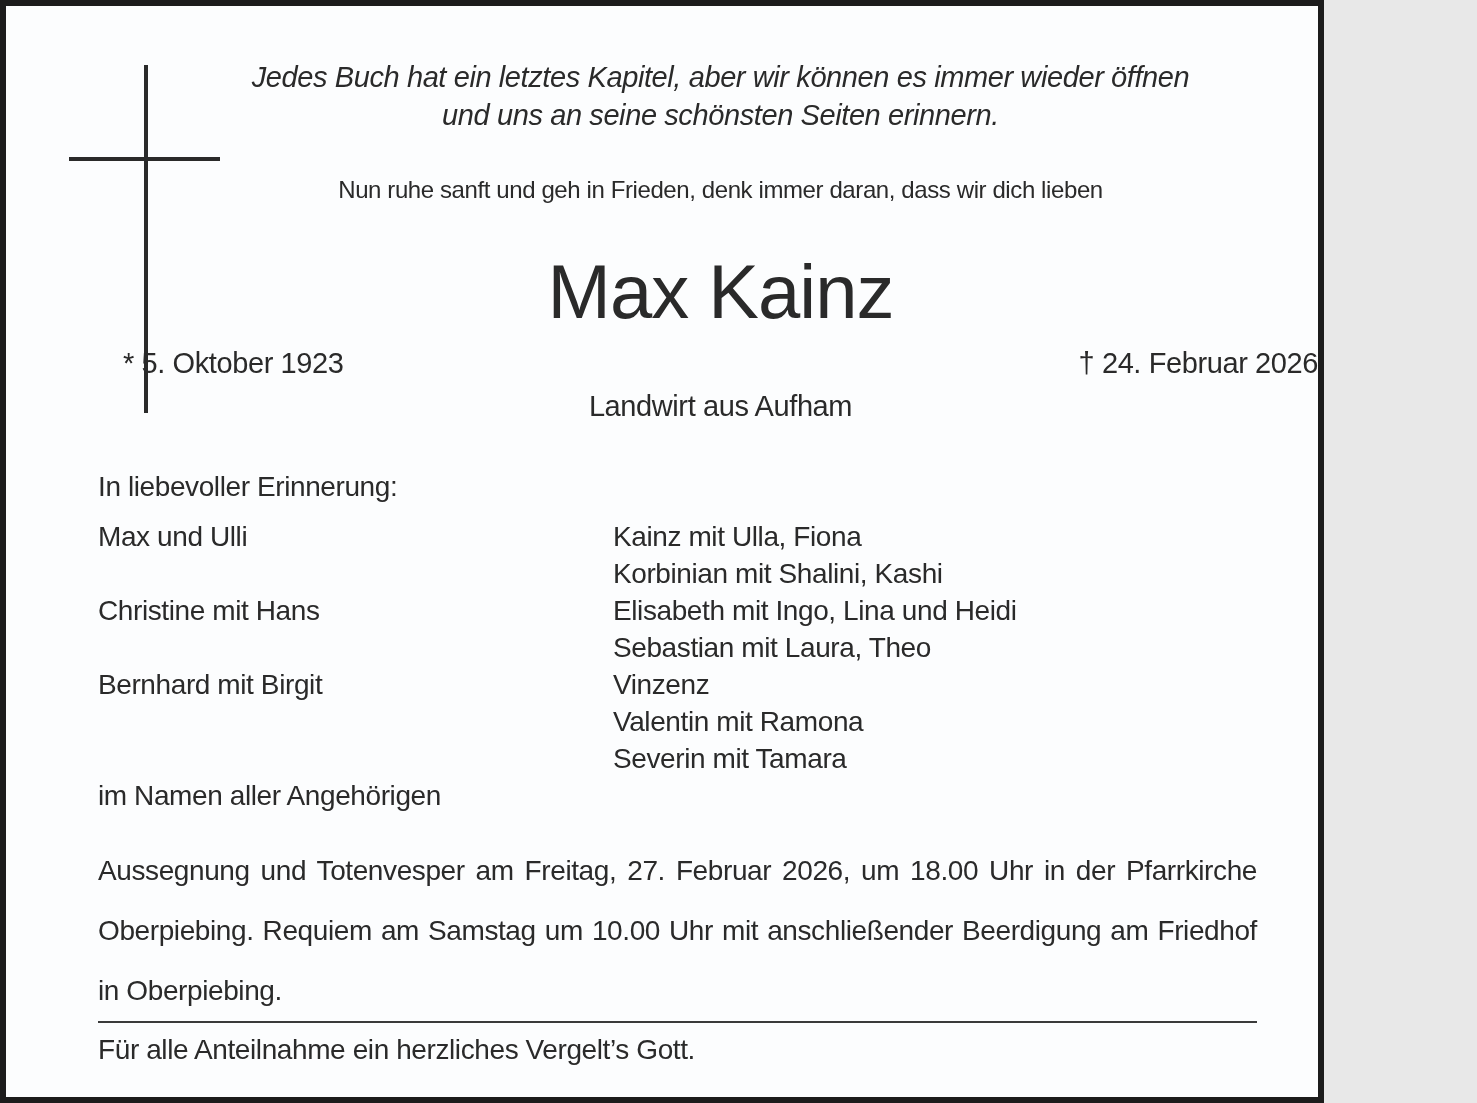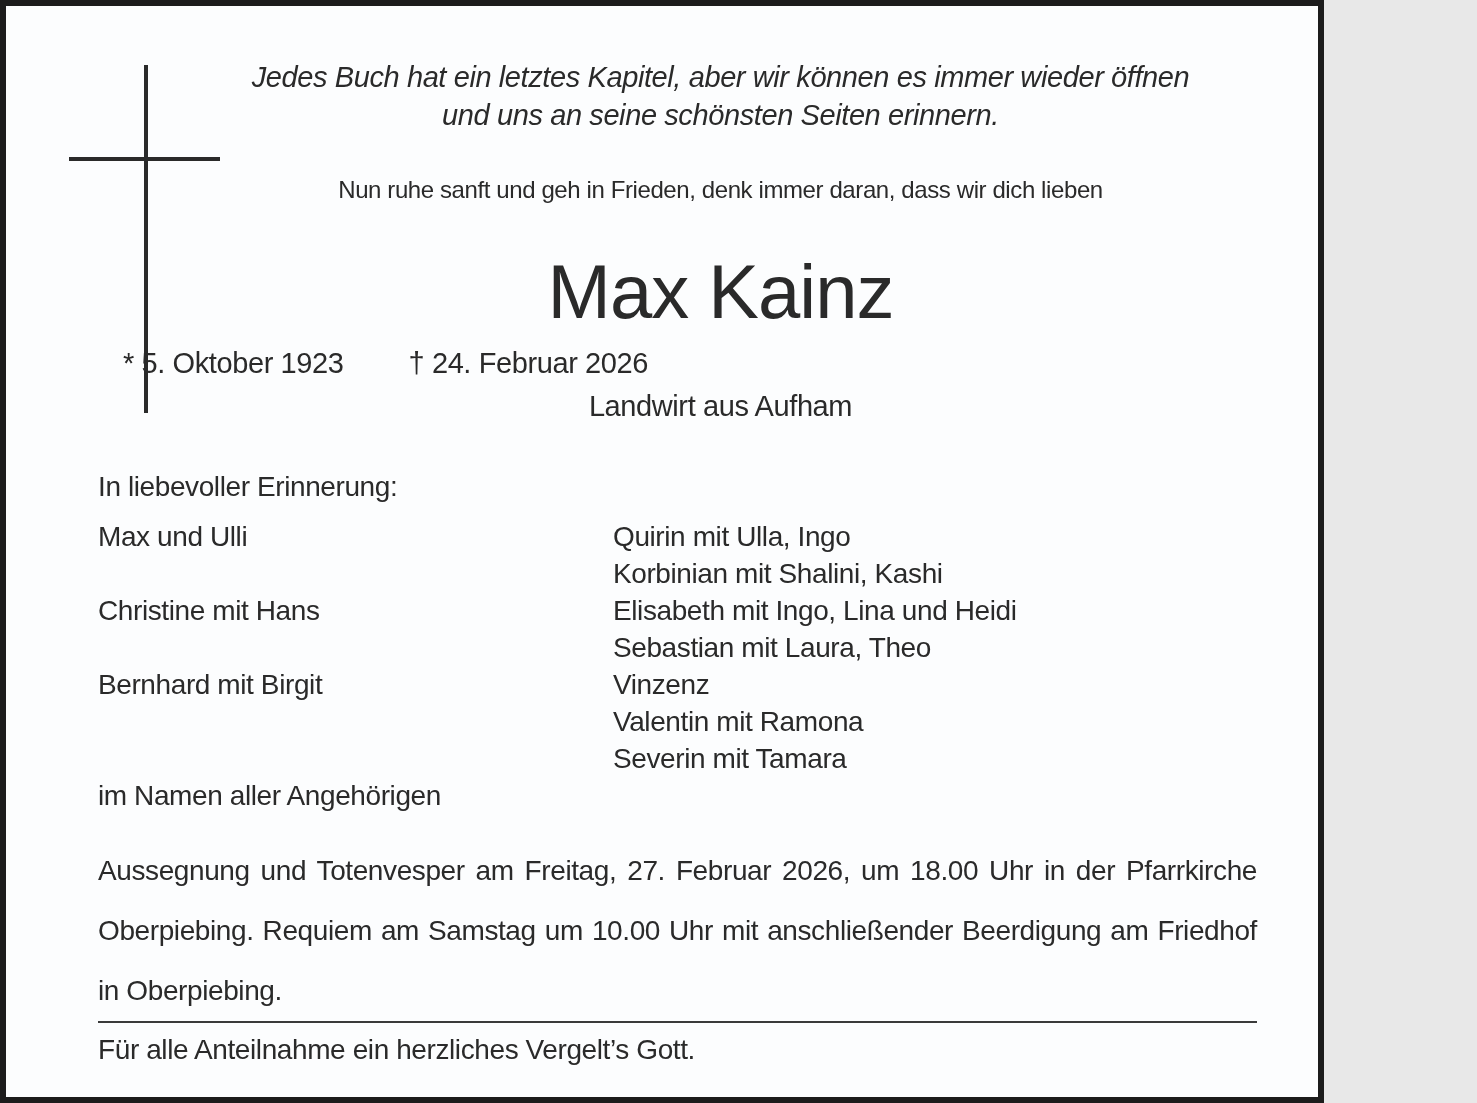--- a/index.html
+++ b/index.html
@@ -64,22 +64,21 @@
     font-size: 76px;
     line-height: 90px;
     letter-spacing: -1px;
     font-weight: 400;
   }
   .dates {
     margin-top: 7px;
     font-size: 29px;
     line-height: 38px;
     display: flex;
-    justify-content: flex-start;
-    gap: 65px;
+    justify-content: space-between;
   }
   .subtitle {
     margin-top: 5px;
     font-size: 29px;
     line-height: 38px;
   }
   
   .body-block {
     box-sizing: border-box;
     padding-left: 92px;
@@ -153,21 +152,21 @@
       </div>
       <div class="subtitle">Landwirt aus Aufham</div>
     </div>
 
     <div class="body-block">
       <div class="mourners-intro">In liebevoller Erinnerung:</div>
 
       <div class="mourners-grid">
         <div class="mourner-row">
           <span class="mourner-left">Max und Ulli</span>
-          <span class="mourner-right">Quirin mit Ulla, Ingo</span>
+          <span class="mourner-right">Kainz mit Ulla, Fiona</span>
         </div>
         <div class="mourner-row">
           <span class="mourner-left"></span>
           <span class="mourner-right">Korbinian mit Shalini, Kashi</span>
         </div>
         <div class="mourner-row">
           <span class="mourner-left">Christine mit Hans</span>
           <span class="mourner-right">Elisabeth mit Ingo, Lina und Heidi</span>
         </div>
         <div class="mourner-row">

